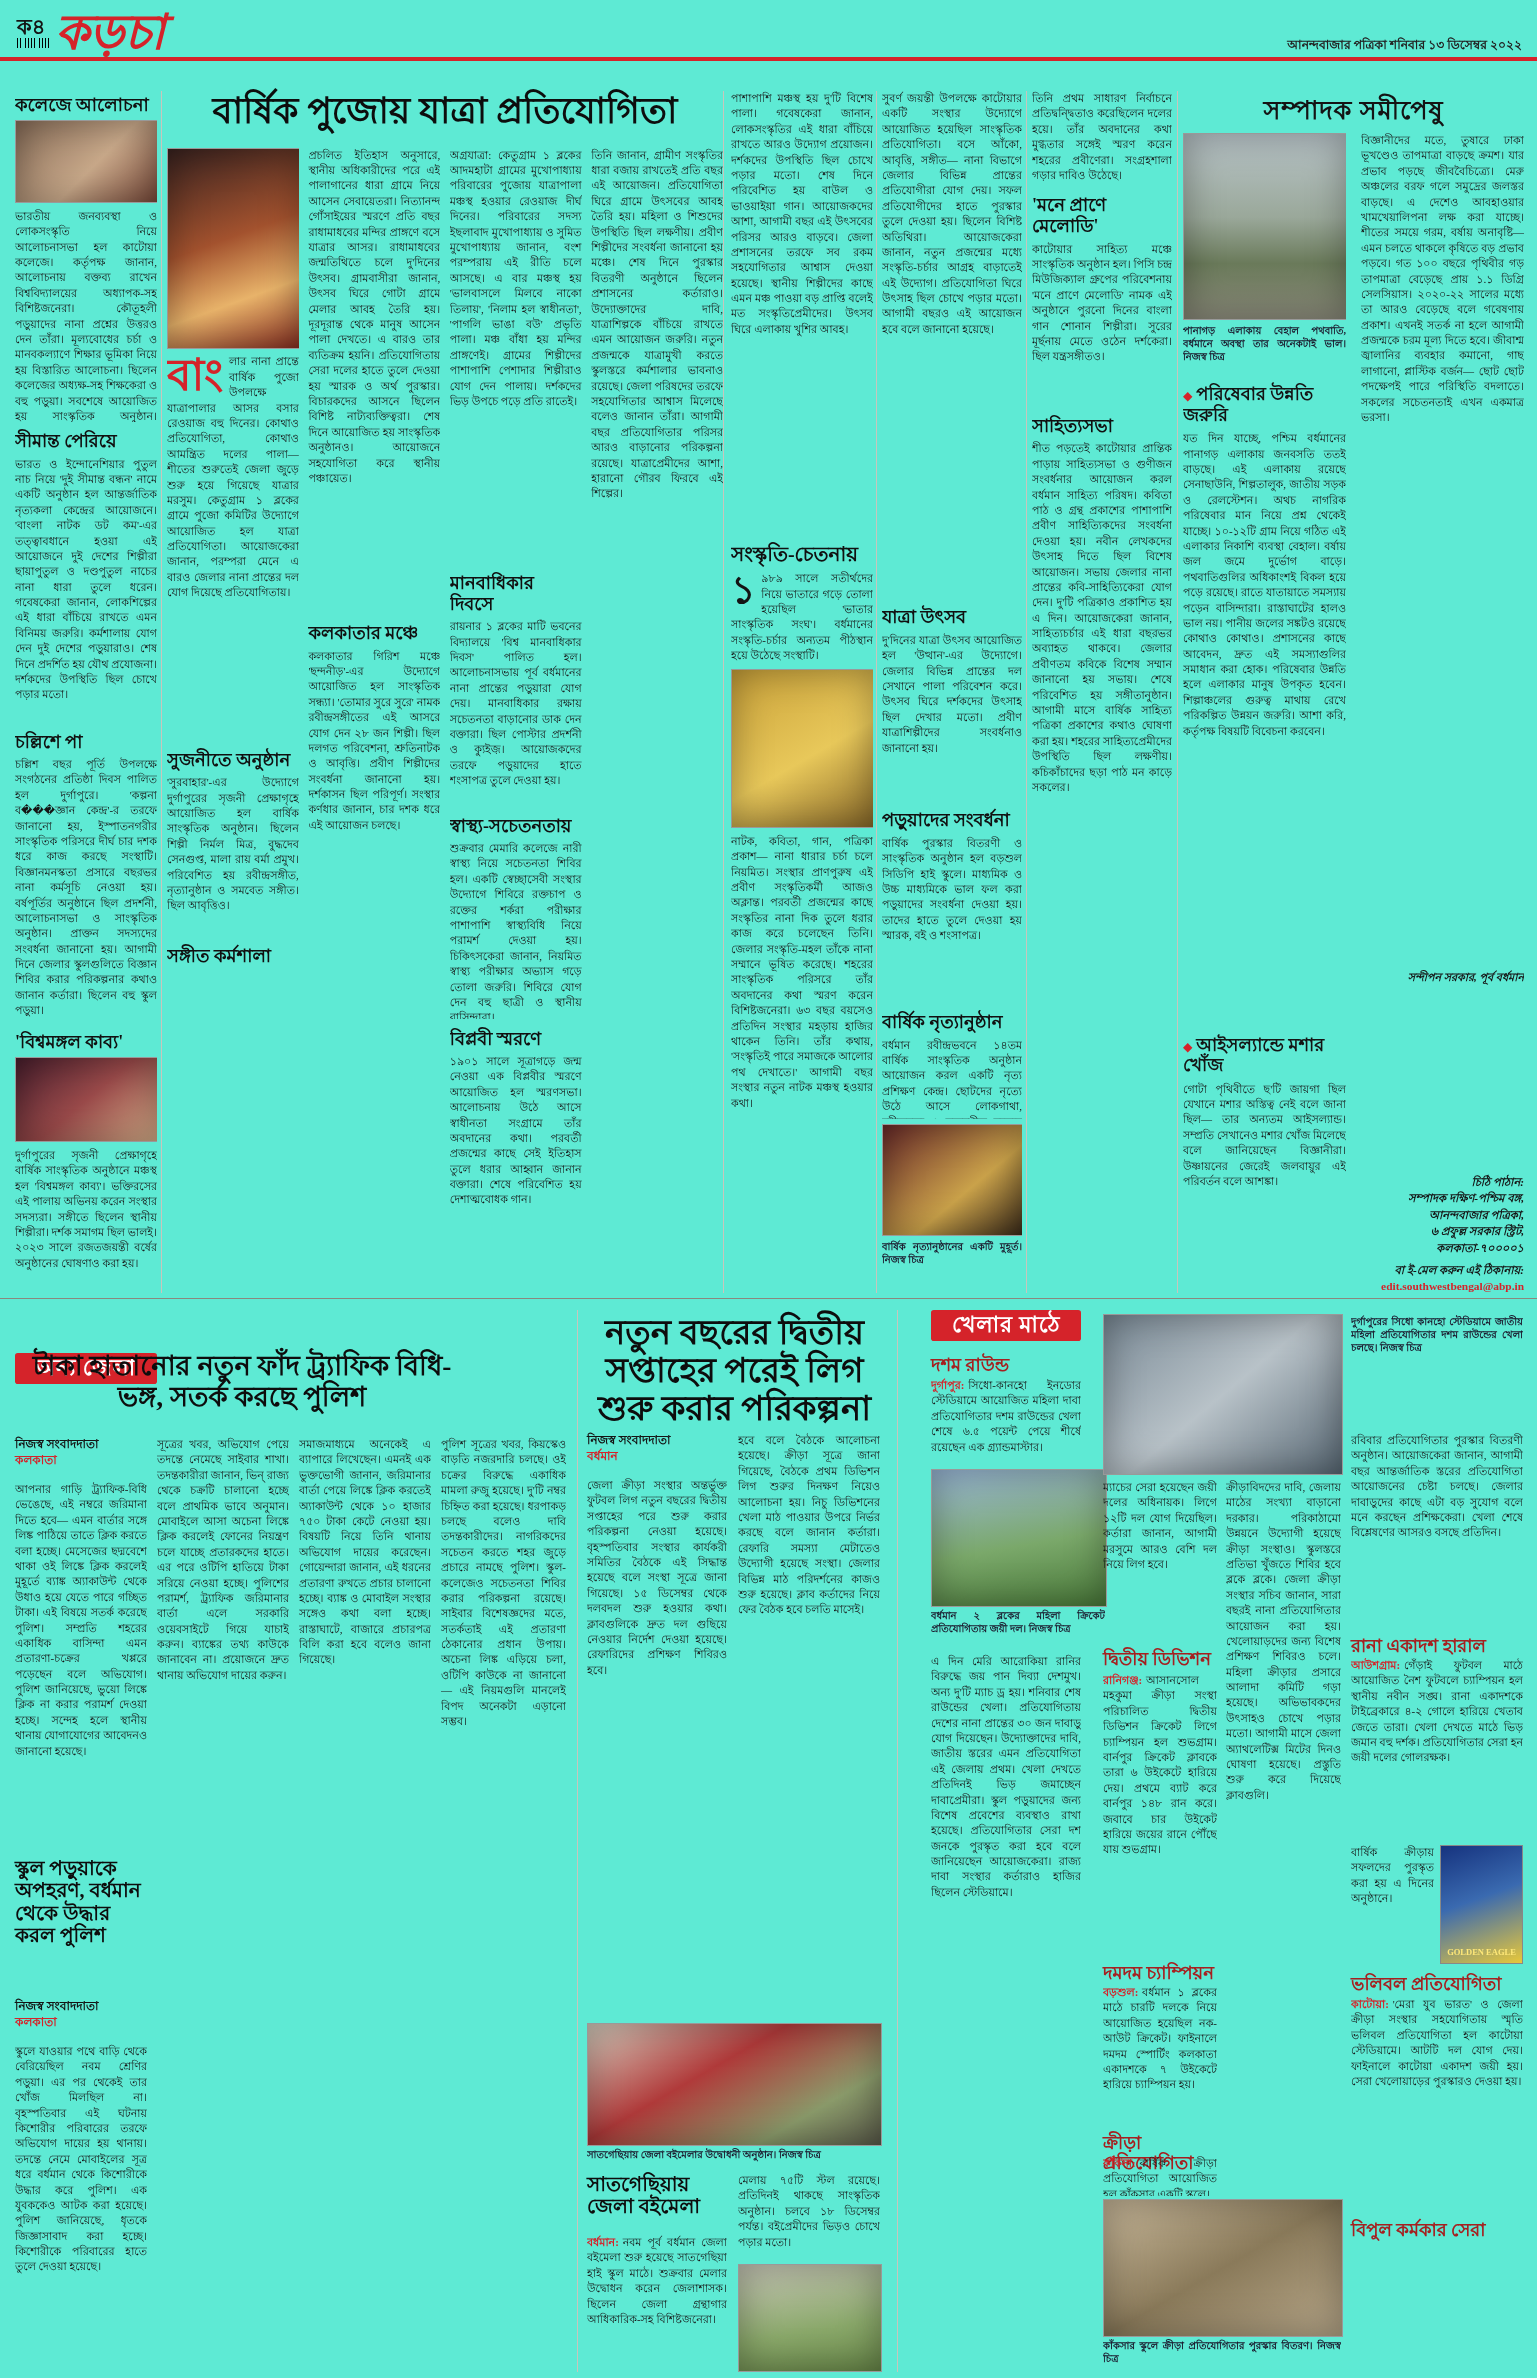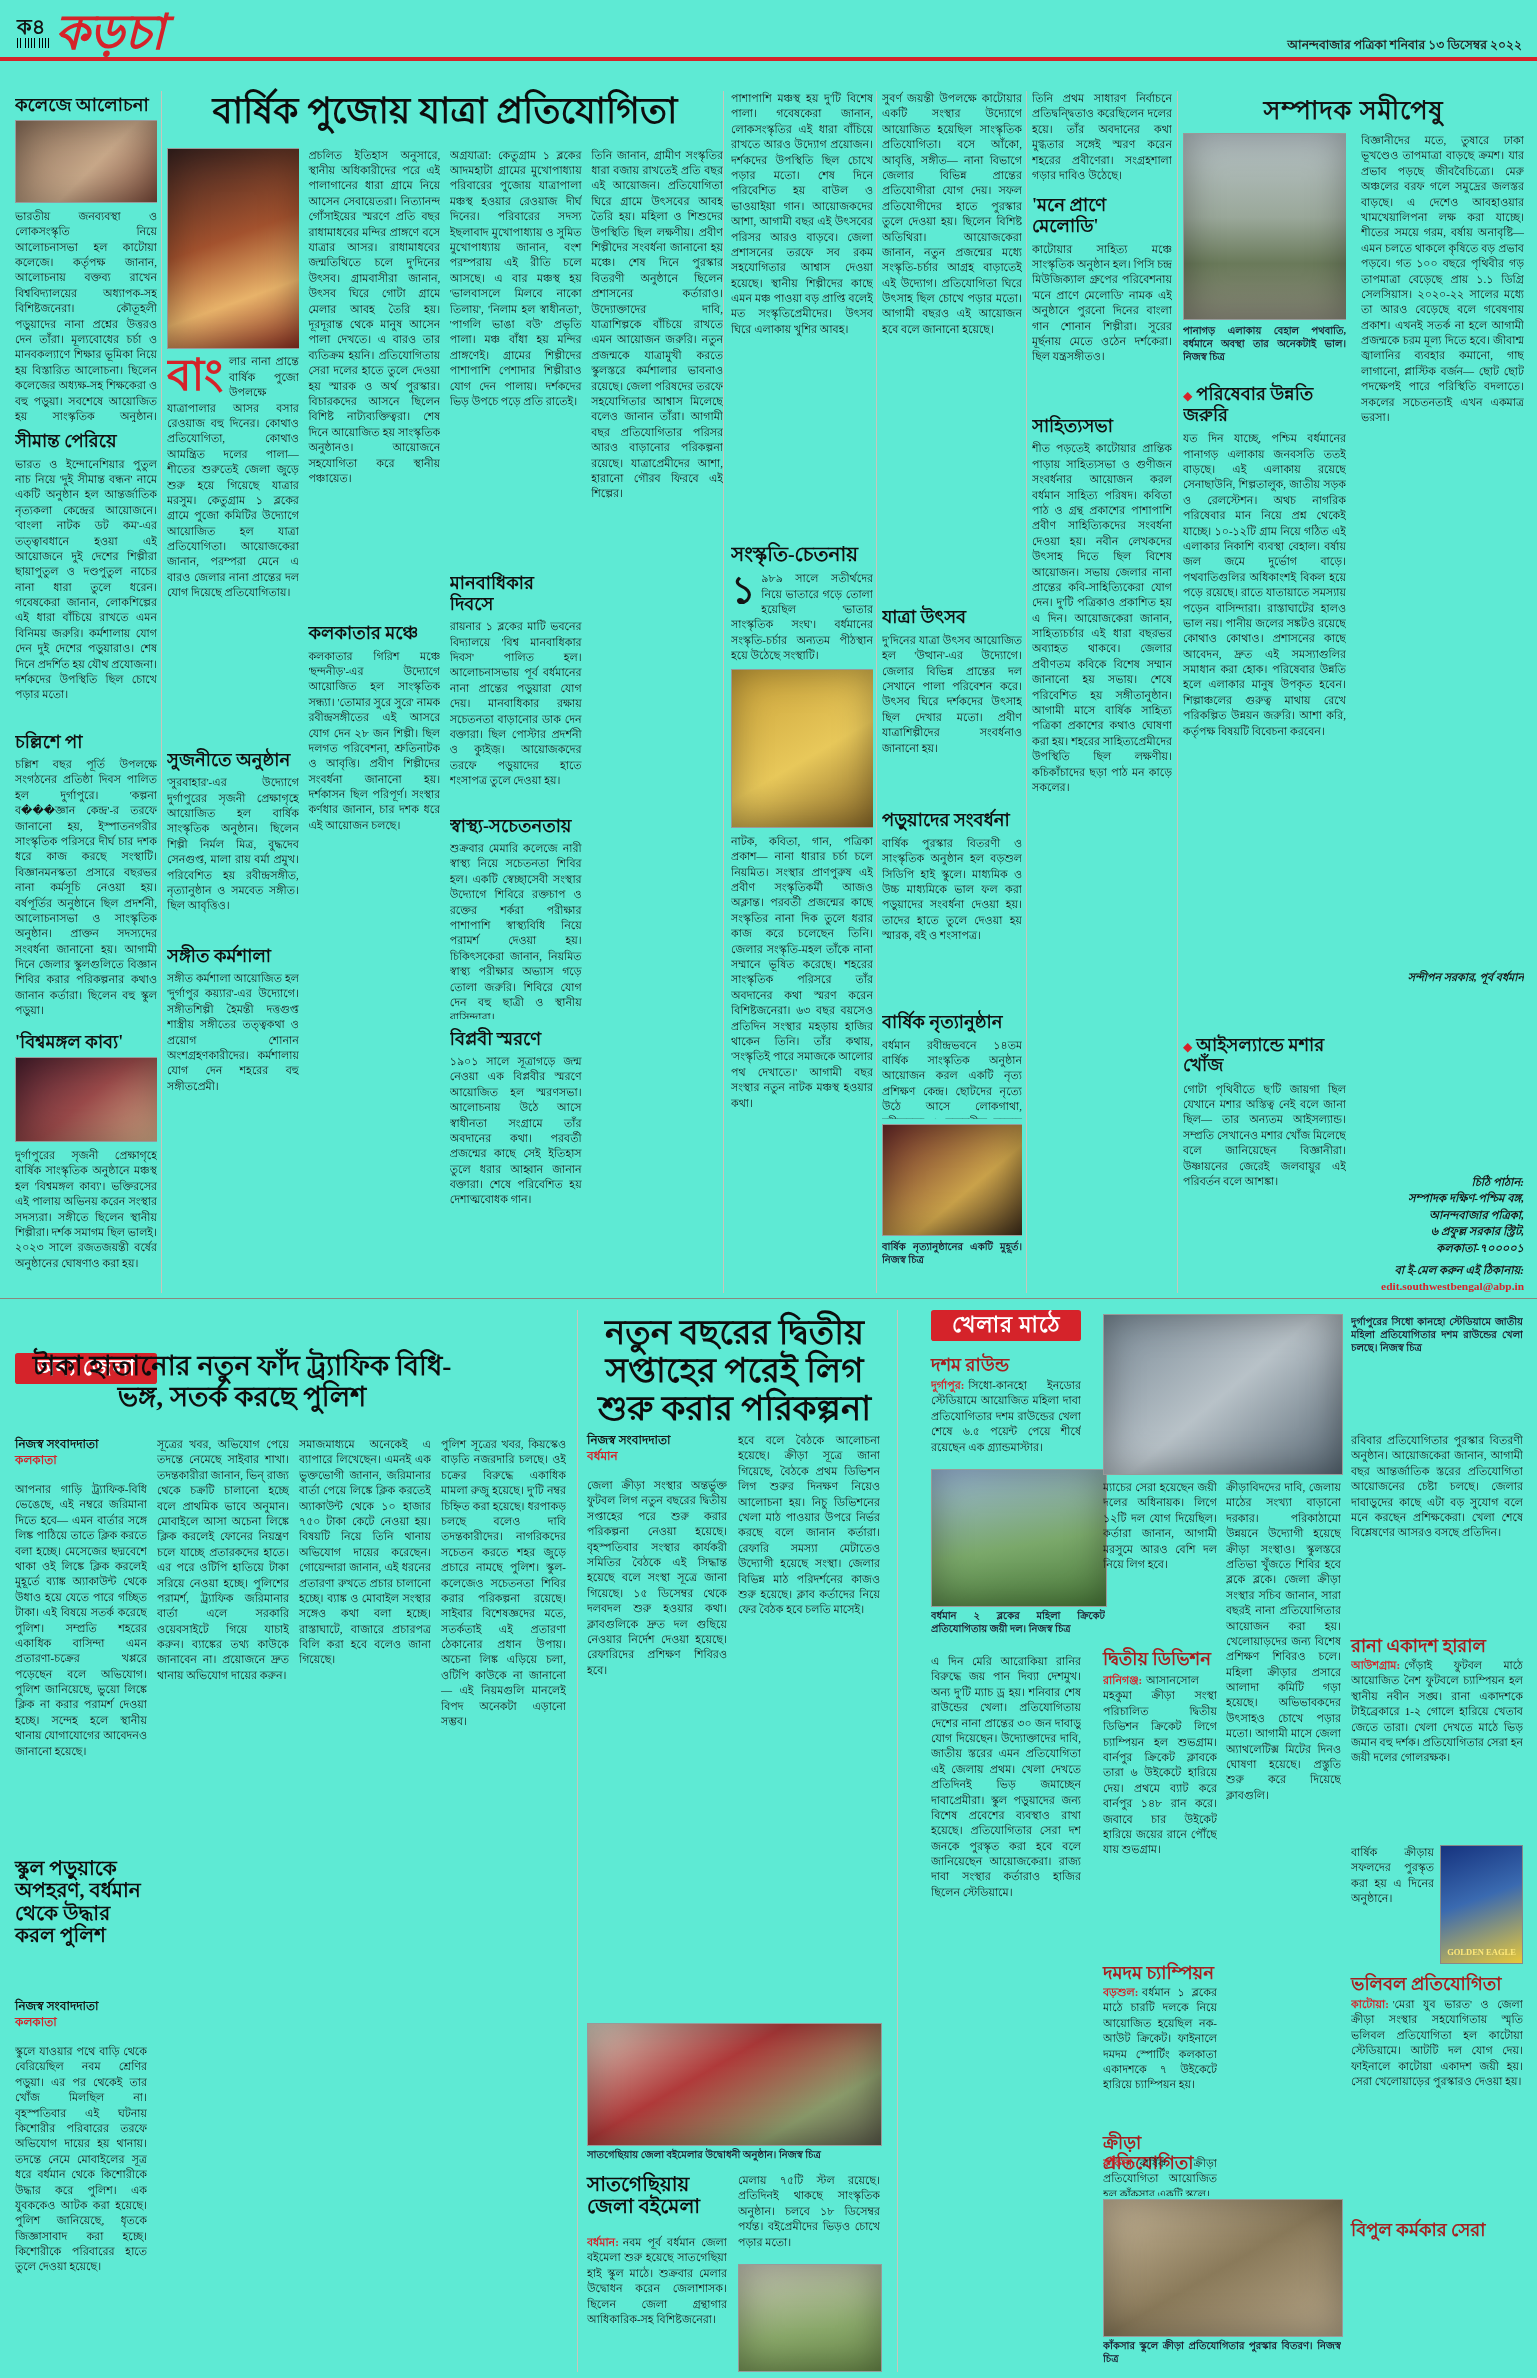--- a/index.html
+++ b/index.html
@@ -80,21 +80,20 @@
 
   <div class="abs" style="left:167px;top:91px;width:556px;height:1204px;">
     <div class="bighead center" style="font-size:36px;height:51px;">বার্ষিক পুজোয় যাত্রা প্রতিযোগিতা</div>
     <div style="display:flex;gap:9.5px;height:1145px;margin-top:5.7px;">
       <div class="colflex" style="width:132px;">
         <div class="ph ph-yatra" style="width:132px;height:199px;flex:none;"></div>
         <p class="txt" style="margin-top:5.7px;height:386px;"><span class="dropcap">বাং</span><span>লার নানা প্রান্তে বার্ষিক পুজো উপলক্ষে যাত্রাপালার আসর বসার রেওয়াজ বহু দিনের। কোথাও প্রতিযোগিতা, কোথাও আমন্ত্রিত দলের পালা— শীতের শুরুতেই জেলা জুড়ে শুরু হয়ে গিয়েছে যাত্রার মরসুম। কেতুগ্রাম ১ ব্লকের গ্রামে পুজো কমিটির উদ্যোগে আয়োজিত হল যাত্রা প্রতিযোগিতা। আয়োজকেরা জানান, পরম্পরা মেনে এ বারও জেলার নানা প্রান্তের দল যোগ দিয়েছে প্রতিযোগিতায়।</span></p>
         <div class="shead">সুজনীতে অনুষ্ঠান</div>
         <p class="txt" style="height:161px;">'সুরবাহার'-এর উদ্যোগে দুর্গাপুরের সৃজনী প্রেক্ষাগৃহে আয়োজিত হল বার্ষিক সাংস্কৃতিক অনুষ্ঠান। ছিলেন শিল্পী নির্মল মিত্র, বুদ্ধদেব সেনগুপ্ত, মালা রায় বর্মা প্রমুখ। পরিবেশিত হয় রবীন্দ্রসঙ্গীত, নৃত্যানুষ্ঠান ও সমবেত সঙ্গীত। ছিল আবৃত্তিও।</p>
         <div class="shead">সঙ্গীত কর্মশালা</div>
-        <p class="txt">সঙ্গীত কর্মশালা আয়োজিত হল 'দুর্গাপুর কয়্যার'-এর উদ্যোগে। সঙ্গীতশিল্পী হৈমন্তী দত্তগুপ্ত শাস্ত্রীয় সঙ্গীতের তত্ত্বকথা ও প্রয়োগ শোনান অংশগ্রহণকারীদের। কর্মশালায় যোগ দেন শহরের বহু সঙ্গীতপ্রেমী।</p>
       </div>
       <div class="colflex" style="width:132px;">
         <p class="txt" style="height:466px;">প্রচলিত ইতিহাস অনুসারে, স্থানীয় অধিকারীদের পরে এই পালাগানের ধারা গ্রামে নিয়ে আসেন সেবায়েতরা। নিত্যানন্দ গোঁসাইয়ের স্মরণে প্রতি বছর রাধামাধবের মন্দির প্রাঙ্গণে বসে যাত্রার আসর। রাধামাধবের জন্মতিথিতে চলে দু'দিনের উৎসব। গ্রামবাসীরা জানান, উৎসব ঘিরে গোটা গ্রামে মেলার আবহ তৈরি হয়। দূরদূরান্ত থেকে মানুষ আসেন পালা দেখতে। এ বারও তার ব্যতিক্রম হয়নি। প্রতিযোগিতায় সেরা দলের হাতে তুলে দেওয়া হয় স্মারক ও অর্থ পুরস্কার। বিচারকদের আসনে ছিলেন বিশিষ্ট নাট্যব্যক্তিত্বরা। শেষ দিনে আয়োজিত হয় সাংস্কৃতিক অনুষ্ঠানও। আয়োজনে সহযোগিতা করে স্থানীয় পঞ্চায়েত।</p>
         <div class="shead">কলকাতার মঞ্চে</div>
         <p class="txt">কলকাতার গিরিশ মঞ্চে 'ছন্দনীড়'-এর উদ্যোগে আয়োজিত হল সাংস্কৃতিক সন্ধ্যা। 'তোমার সুরে সুরে' নামক রবীন্দ্রসঙ্গীতের এই আসরে যোগ দেন ২৮ জন শিল্পী। ছিল দলগত পরিবেশনা, শ্রুতিনাটক ও আবৃত্তি। প্রবীণ শিল্পীদের সংবর্ধনা জানানো হয়। দর্শকাসন ছিল পরিপূর্ণ। সংস্থার কর্ণধার জানান, চার দশক ধরে এই আয়োজন চলছে।</p>
       </div>
       <div class="colflex" style="width:132px;">
         <p class="txt" style="height:416px;">অগ্রযাত্রা: কেতুগ্রাম ১ ব্লকের আদমহাটা গ্রামের মুখোপাধ্যায় পরিবারের পুজোয় যাত্রাপালা মঞ্চস্থ হওয়ার রেওয়াজ দীর্ঘ দিনের। পরিবারের সদস্য ইছলাবাদ মুখোপাধ্যায় ও সুমিত মুখোপাধ্যায় জানান, বংশ পরম্পরায় এই রীতি চলে আসছে। এ বার মঞ্চস্থ হয় 'ভালবাসলে মিলবে নাকো তিলায়', 'নিলাম হল স্বাধীনতা', 'পাগলি ভাঙা বউ' প্রভৃতি পালা। মঞ্চ বাঁধা হয় মন্দির প্রাঙ্গণেই। গ্রামের শিল্পীদের পাশাপাশি পেশাদার শিল্পীরাও যোগ দেন পালায়। দর্শকদের ভিড় উপচে পড়ে প্রতি রাতেই।</p>
         <div class="shead">মানবাধিকার দিবসে</div>
         <p class="txt" style="height:187px;">রায়নার ১ ব্লকের মাটি ভবনের বিদ্যালয়ে 'বিশ্ব মানবাধিকার দিবস' পালিত হল। আলোচনাসভায় পূর্ব বর্ধমানের নানা প্রান্তের পড়ুয়ারা যোগ দেয়। মানবাধিকার রক্ষায় সচেতনতা বাড়ানোর ডাক দেন বক্তারা। ছিল পোস্টার প্রদর্শনী ও ক্যুইজ়। আয়োজকদের তরফে পড়ুয়াদের হাতে শংসাপত্র তুলে দেওয়া হয়।</p>
@@ -224,21 +223,21 @@
   <div class="abs shead shead-red" style="left:1103px;top:2129px;width:115px;">ক্রীড়া প্রতিযোগিতা</div>
   <p class="abs txt" style="left:1103px;top:2156px;width:114px;height:40px;"><span class="place">কাঁকসা:</span><span>বার্ষিক ক্রীড়া প্রতিযোগিতা আয়োজিত হল কাঁকসার একটি স্কুলে।</span></p>
 
   <p class="abs txt" style="left:1226px;top:1480px;width:115px;height:714px;">ক্রীড়াবিদদের দাবি, জেলায় মাঠের সংখ্যা বাড়ানো দরকার। পরিকাঠামো উন্নয়নে উদ্যোগী হয়েছে ক্রীড়া সংস্থাও। স্কুলস্তরে প্রতিভা খুঁজতে শিবির হবে ব্লকে ব্লকে। জেলা ক্রীড়া সংস্থার সচিব জানান, সারা বছরই নানা প্রতিযোগিতার আয়োজন করা হয়। খেলোয়াড়দের জন্য বিশেষ প্রশিক্ষণ শিবিরও চলে। মহিলা ক্রীড়ার প্রসারে আলাদা কমিটি গড়া হয়েছে। অভিভাবকদের উৎসাহও চোখে পড়ার মতো। আগামী মাসে জেলা অ্যাথলেটিক্স মিটের দিনও ঘোষণা হয়েছে। প্রস্তুতি শুরু করে দিয়েছে ক্লাবগুলি।</p>
 
   <div class="abs ph ph-prize" style="left:1103px;top:2199px;width:238px;height:136px;"></div>
   <div class="abs cap" style="left:1103px;top:2339px;width:238px;height:30px;">কাঁকসার স্কুলে ক্রীড়া প্রতিযোগিতার পুরস্কার বিতরণ। নিজস্ব চিত্র</div>
 
   <p class="abs txt" style="left:1351px;top:1433px;width:172px;height:197px;">রবিবার প্রতিযোগিতার পুরস্কার বিতরণী অনুষ্ঠান। আয়োজকেরা জানান, আগামী বছর আন্তর্জাতিক স্তরের প্রতিযোগিতা আয়োজনের চেষ্টা চলছে। জেলার দাবাড়ুদের কাছে এটা বড় সুযোগ বলে মনে করছেন প্রশিক্ষকেরা। খেলা শেষে বিশ্লেষণের আসরও বসছে প্রতিদিন।</p>
   <div class="abs shead shead-red" style="left:1351px;top:1632px;width:172px;">রানা একাদশ হারাল</div>
-  <p class="abs txt" style="left:1351px;top:1658px;width:172px;height:182px;"><span class="place">আউশগ্রাম:</span><span>গেঁড়াই ফুটবল মাঠে আয়োজিত নৈশ ফুটবলে চ্যাম্পিয়ন হল স্থানীয় নবীন সঙ্ঘ। রানা একাদশকে টাইব্রেকারে 1-২ গোলে হারিয়ে খেতাব জেতে তারা। খেলা দেখতে মাঠে ভিড় জমান বহু দর্শক। প্রতিযোগিতার সেরা হন জয়ী দলের গোলরক্ষক।</span></p>
+  <p class="abs txt" style="left:1351px;top:1658px;width:172px;height:182px;"><span class="place">আউশগ্রাম:</span><span>গেঁড়াই ফুটবল মাঠে আয়োজিত নৈশ ফুটবলে চ্যাম্পিয়ন হল স্থানীয় নবীন সঙ্ঘ। রানা একাদশকে টাইব্রেকারে ৪-২ গোলে হারিয়ে খেতাব জেতে তারা। খেলা দেখতে মাঠে ভিড় জমান বহু দর্শক। প্রতিযোগিতার সেরা হন জয়ী দলের গোলরক্ষক।</span></p>
   <p class="abs txt" style="left:1351px;top:1845px;width:83px;height:119px;">বার্ষিক ক্রীড়ায় সফলদের পুরস্কৃত করা হয় এ দিনের অনুষ্ঠানে।</p>
   <div class="abs ad" style="left:1440px;top:1845px;width:83px;height:119px;">GOLDEN EAGLE</div>
   <div class="abs shead shead-red" style="left:1351px;top:1970px;width:172px;">ভলিবল প্রতিযোগিতা</div>
   <p class="abs txt" style="left:1351px;top:1997px;width:172px;height:216px;"><span class="place">কাটোয়া:</span><span>'মেরা যুব ভারত' ও জেলা ক্রীড়া সংস্থার সহযোগিতায় স্মৃতি ভলিবল প্রতিযোগিতা হল কাটোয়া স্টেডিয়ামে। আটটি দল যোগ দেয়। ফাইনালে কাটোয়া একাদশ জয়ী হয়। সেরা খেলোয়াড়ের পুরস্কারও দেওয়া হয়।</span></p>
   <div class="abs shead shead-red" style="left:1351px;top:2216px;width:172px;">বিপুল কর্মকার সেরা</div>
 
 </div>
 
 
 </body></html>

